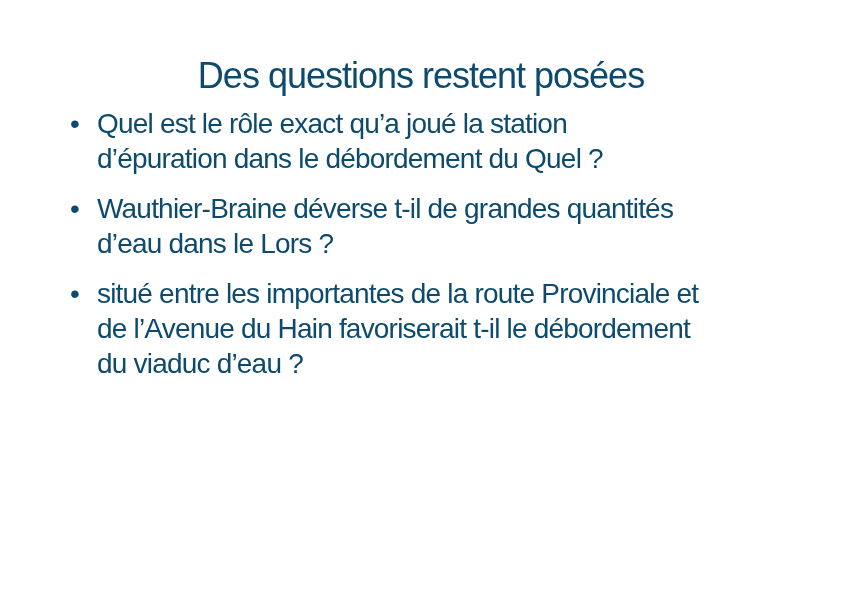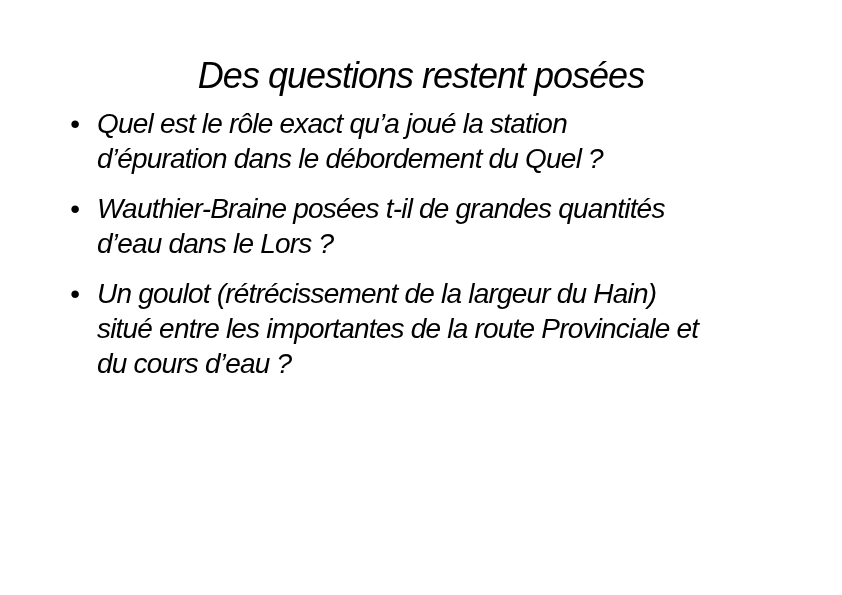--- a/index.html
+++ b/index.html
@@ -7,22 +7,21 @@
     padding: 0;
     background: #ffffff;
   }
   .slide {
     position: relative;
     width: 842px;
     height: 423px;
     background: #ffffff;
     overflow: hidden;
     font-family: "Liberation Sans", "DejaVu Sans", sans-serif;
-    color: #000000;
-    font-style: italic;
+    color: #0c4a6e;
   }
   .slide-title {
     position: absolute;
     top: 54px;
     left: 0;
     width: 842px;
     text-align: center;
     font-size: 36px;
     line-height: 44px;
     letter-spacing: -1px;
@@ -68,28 +67,28 @@
       <span class="bullet-marker">•</span>
       <div class="bullet-lines">
         <div class="bullet-line">Quel est le rôle exact qu’a joué la station</div>
         <div class="bullet-line">d’épuration dans le débordement du Quel ?</div>
       </div>
     </div>
 
     <div class="bullet-item">
       <span class="bullet-marker">•</span>
       <div class="bullet-lines">
-        <div class="bullet-line">Wauthier-Braine posées t-il de grandes quantités</div>
+        <div class="bullet-line">Wauthier-Braine déverse t-il de grandes quantités</div>
         <div class="bullet-line">d’eau dans le Lors ?</div>
       </div>
     </div>
 
     <div class="bullet-item">
       <span class="bullet-marker">•</span>
       <div class="bullet-lines">
-        <div class="bullet-line">Un goulot (rétrécissement de la largeur du Hain)</div>
         <div class="bullet-line">situé entre les importantes de la route Provinciale et</div>
-        <div class="bullet-line">du cours d’eau ?</div>
+        <div class="bullet-line">de l’Avenue du Hain favoriserait t-il le débordement</div>
+        <div class="bullet-line">du viaduc d’eau ?</div>
       </div>
     </div>
 
   </div>
 </div>
 
 </body></html>

